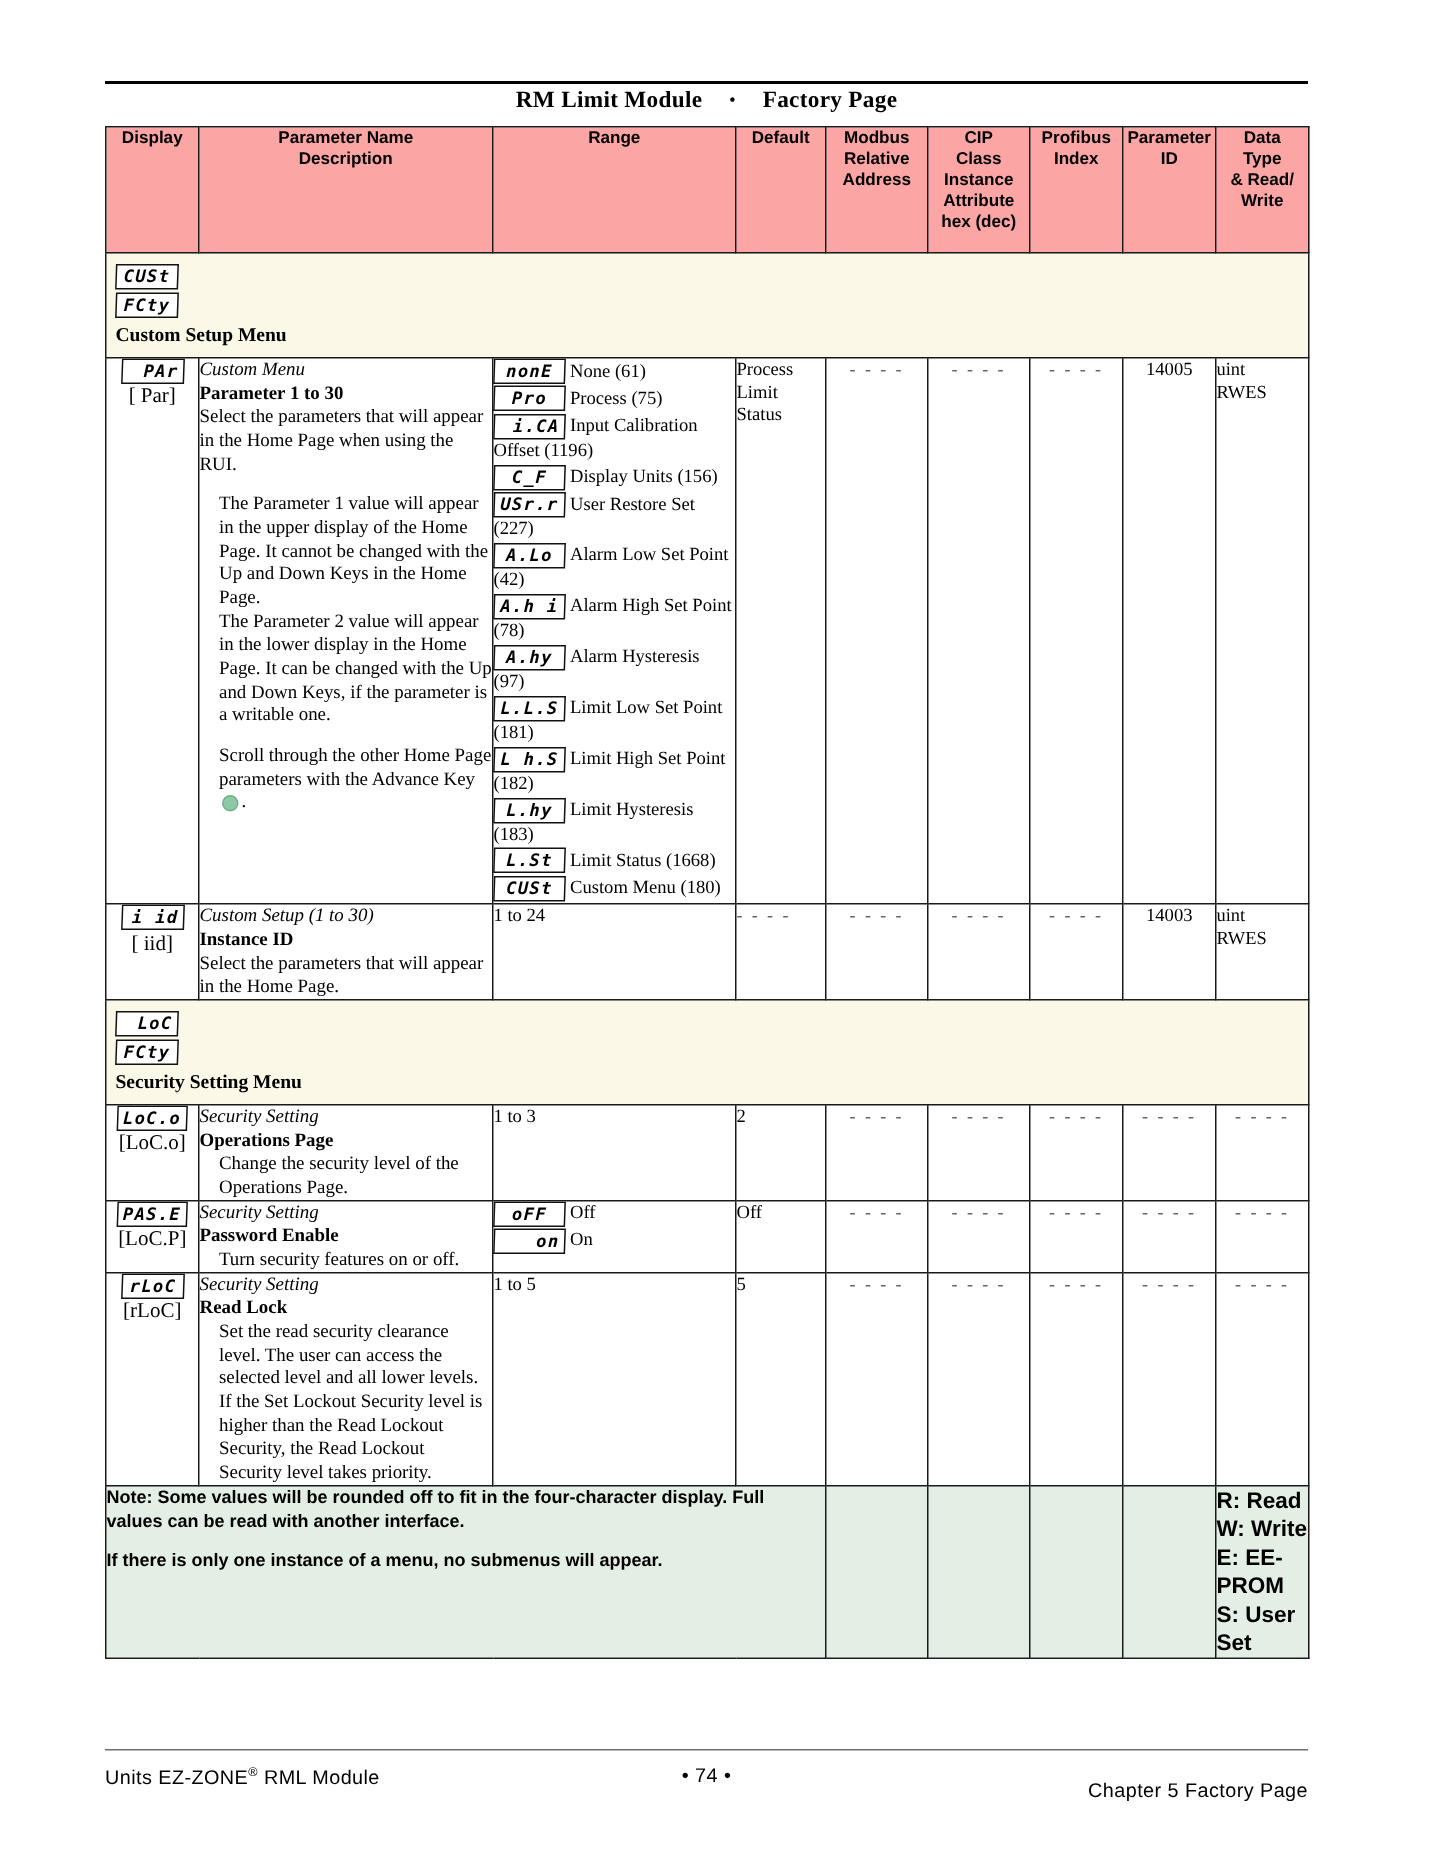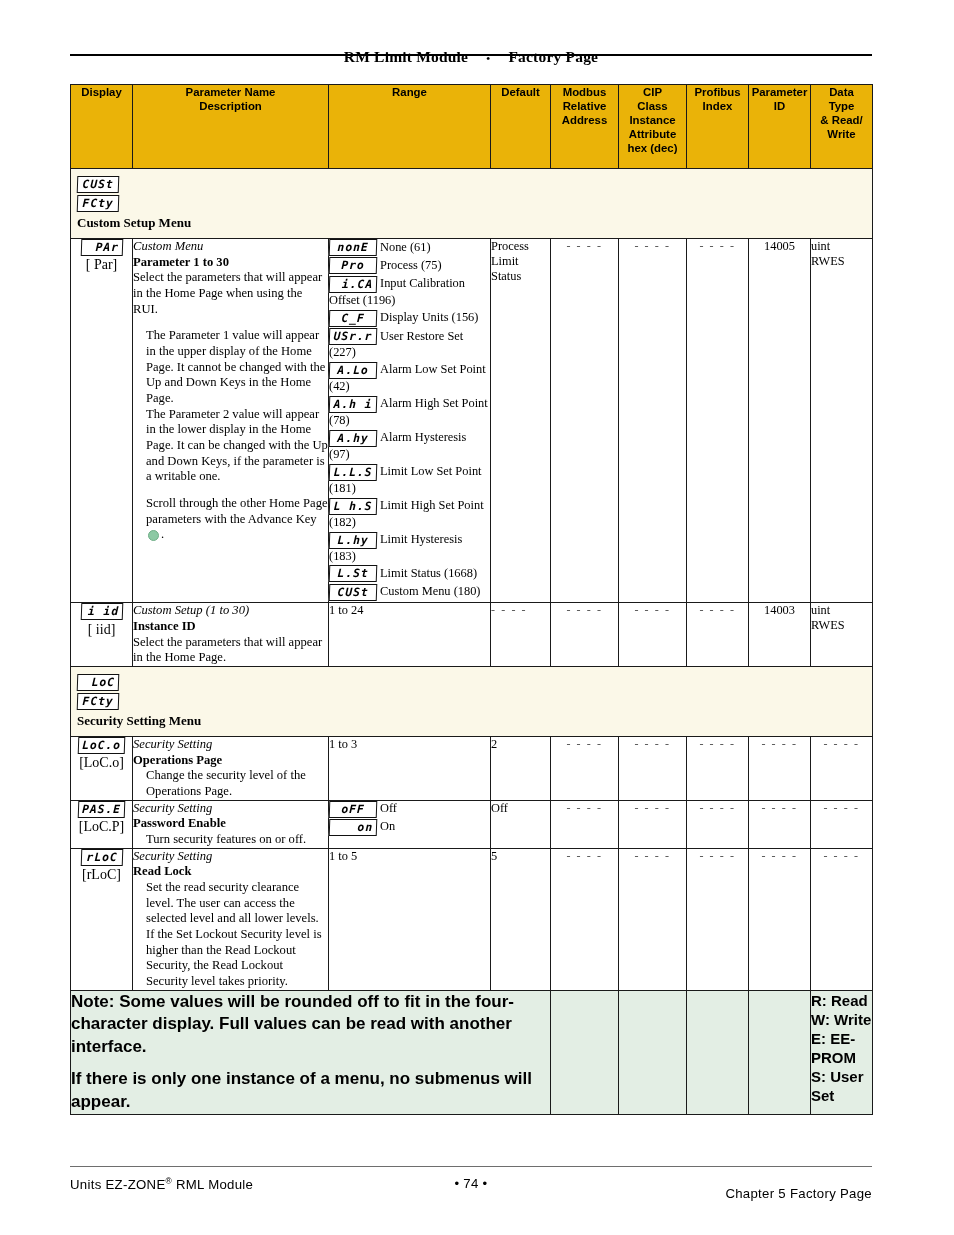--- a/index.html
+++ b/index.html
@@ -21,21 +21,21 @@
     position: absolute;
     left: 70px;
     top: 54px;
     width: 802px;
     height: 2px;
     background: #000;
   }
   .doc-title {
     position: absolute;
     left: 70px;
-    top: 48px;
+    top: 58px;
     width: 802px;
     text-align: center;
     font-family: "Liberation Serif", "DejaVu Serif", serif;
     font-weight: bold;
     font-size: 15.5px;
     letter-spacing: .2px;
   }
   .doc-title .sep {
     display: inline-block;
     padding: 0 14px;
@@ -54,21 +54,21 @@
     font-size: 11.6px;
   }
   table.spec td, table.spec th {
     border: 1px solid #1a1a1a;
     vertical-align: top;
     padding: 0;
   }
 
   
   thead th {
-    background: #eab308;
+    background: #fca5a5;
     text-align: center;
     vertical-align: middle;
     font-family: "Liberation Sans", "DejaVu Sans", sans-serif;
     font-weight: bold;
     font-size: 11.4px;
     line-height: 1.23;
     padding: 5px 2px;
     border: 1px solid #1a1a1a;
   }
   thead tr { height: 84px; }
@@ -173,21 +173,21 @@
   }
 
   
   tr.note-row > td {
     background: #e3eee4;
   }
   td.note-cell {
     padding: 7px 8px 8px 6px;
     font-family: "Liberation Sans", "DejaVu Sans", sans-serif;
     font-weight: bold;
-    font-size: 17px;
+    font-size: 12px;
     line-height: 1.33;
   }
   td.note-cell .note-gap { height: 10px; }
   td.legend-cell {
     padding: 6px 4px 7px 5px;
     font-family: "Liberation Sans", "DejaVu Sans", sans-serif;
     font-weight: bold;
     font-size: 15px;
     line-height: 1.27;
   }

